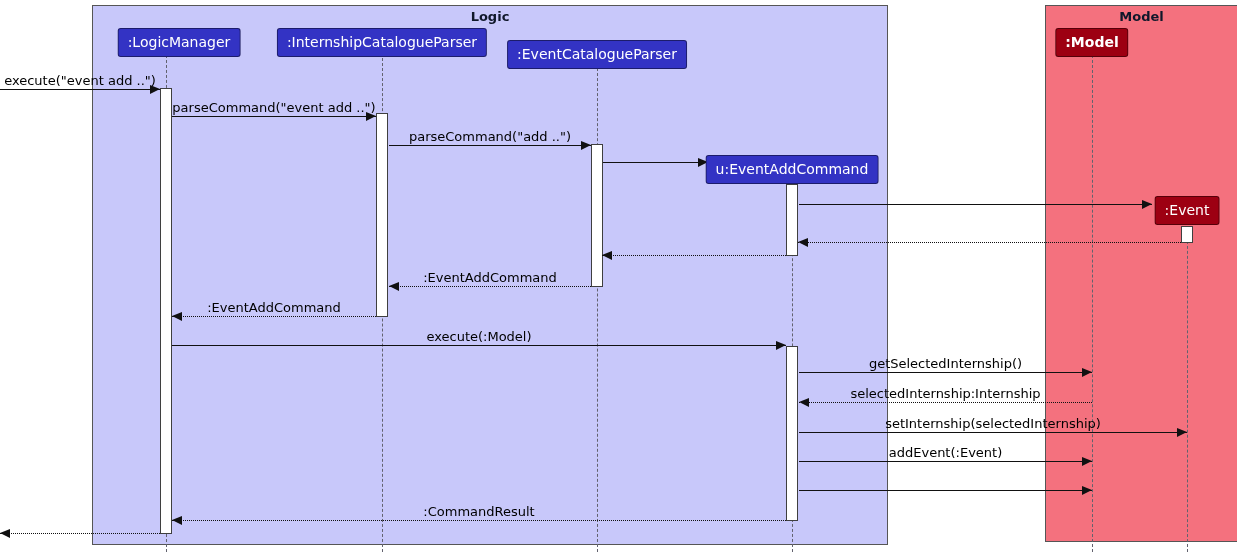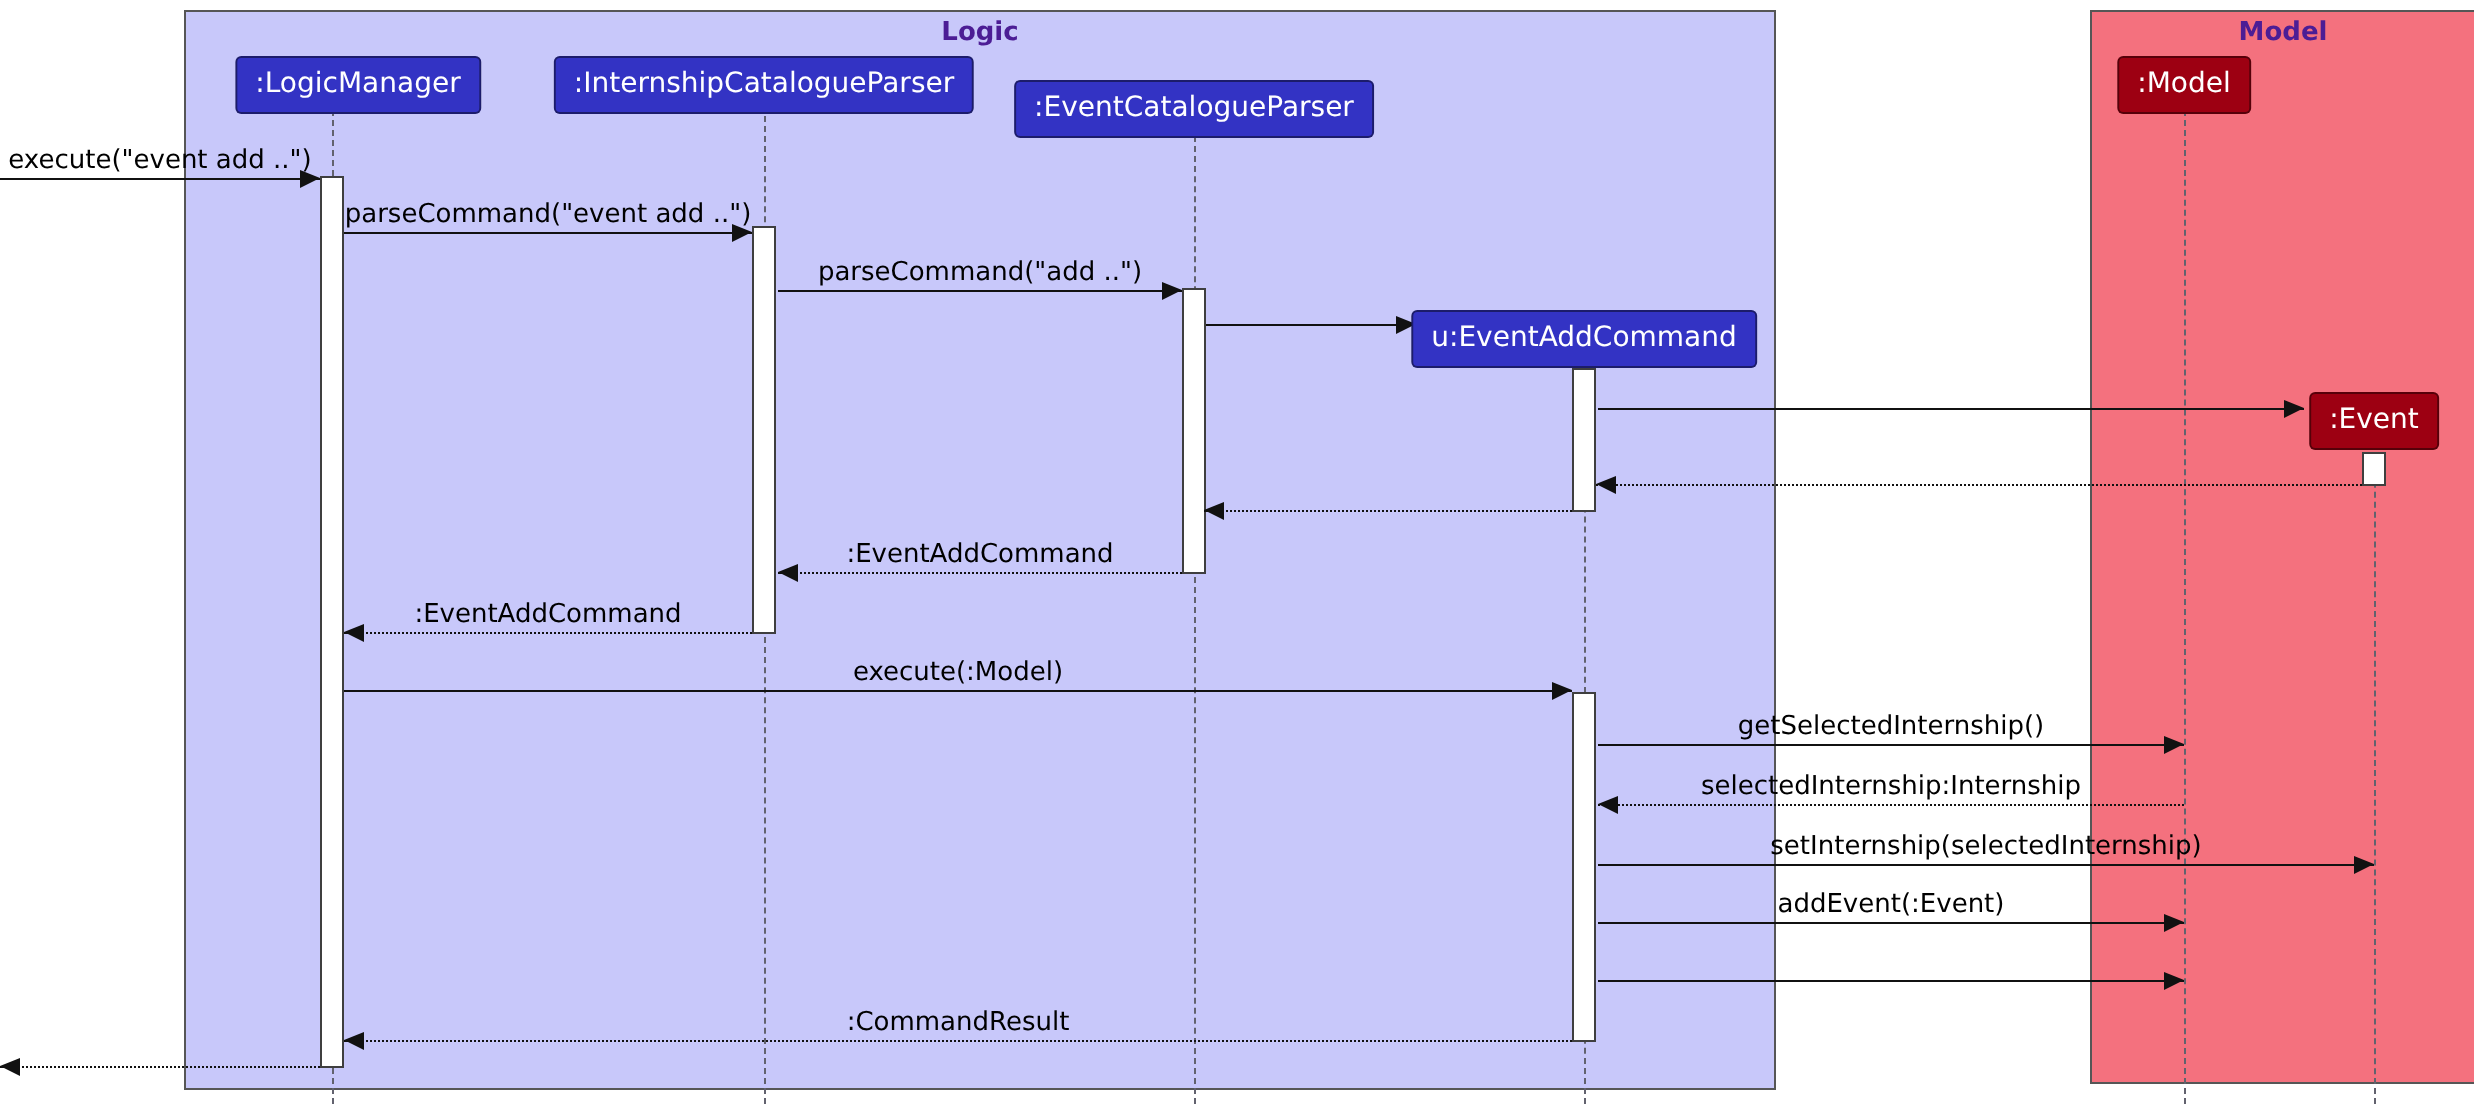--- a/index.html
+++ b/index.html
@@ -15,21 +15,21 @@
   }
   *{margin:0;padding:0;box-sizing:border-box;}
   html,body{background:var(--background);}
   body{font-family:"DejaVu Sans","Liberation Sans",sans-serif;color:#111;}
   .stage{position:relative;width:1237px;height:559px;background:var(--background);overflow:hidden;}
 
   
   .frame{position:absolute;border:1px solid var(--frame-border);}
   .frame.logic{left:92px;top:5px;width:796px;height:540px;background:var(--logic-frame-fill);}
   .frame.model{left:1045px;top:5px;width:193px;height:537px;background:var(--model-frame-fill);}
-  .frame-title{text-align:center;font-weight:bold;font-size:13px;padding-top:3px;color:#4c1d95;}
+  .frame-title{text-align:center;font-weight:bold;font-size:13px;padding-top:3px;color:#0f172a;}
 
   
   .lifeline{position:absolute;width:0;border-left:1px dashed var(--lifeline-color);}
 
   
   .activation{position:absolute;width:12px;background:#fff;border:1px solid #3f3f3f;}
 
   
   .participant{position:absolute;transform:translateX(-50%);white-space:nowrap;
     background:var(--logic-participant-fill);color:var(--participant-text);
@@ -167,16 +167,16 @@
 
   <div class="msg dotted" style="left:0;top:514px;width:160px;">
     <div class="ln"></div>
     <div class="ah left"></div>
   </div>
 
   <div class="participant" style="left:165px;top:28px;margin-left:14px;">:LogicManager</div>
   <div class="participant" style="left:382px;top:28px;">:InternshipCatalogueParser</div>
   <div class="participant" style="left:597px;top:28px;margin-top:12px;">:EventCatalogueParser</div>
   <div class="participant z5" style="left:792px;top:155px;">u:EventAddCommand</div>
-  <div class="participant red" style="left:1092px;top:28px;">:Model</div>
+  <div class="participant red" style="left:1092px;top:28px;font-weight:bold;">:Model</div>
   <div class="participant red z5" style="left:1187px;top:196px;">:Event</div>
 
 </div>
 
 </body></html>

